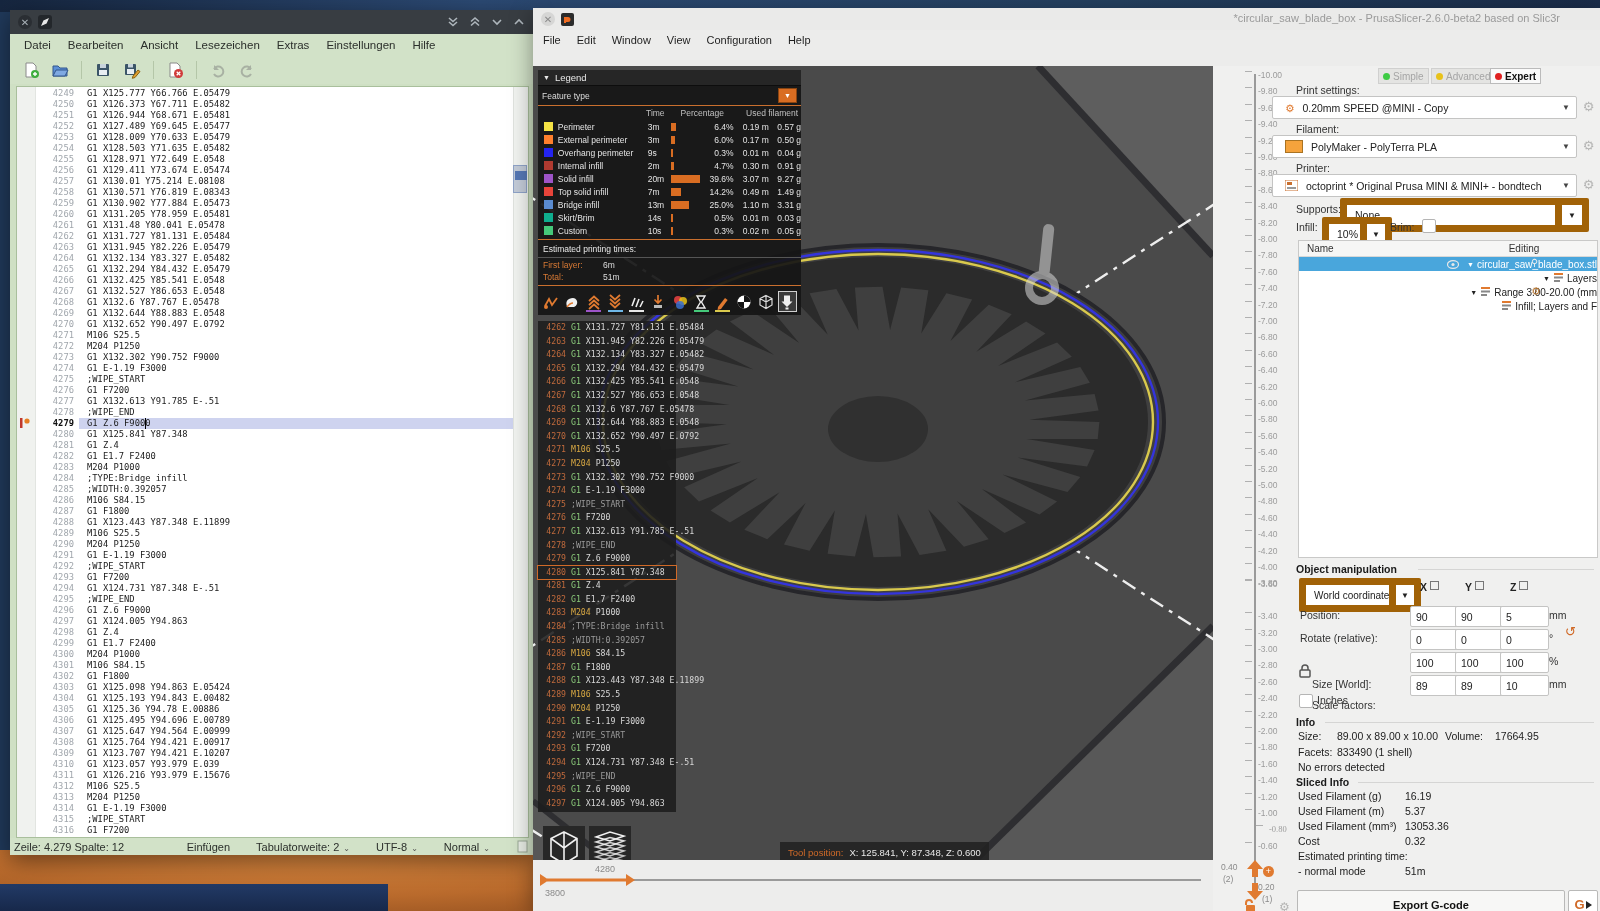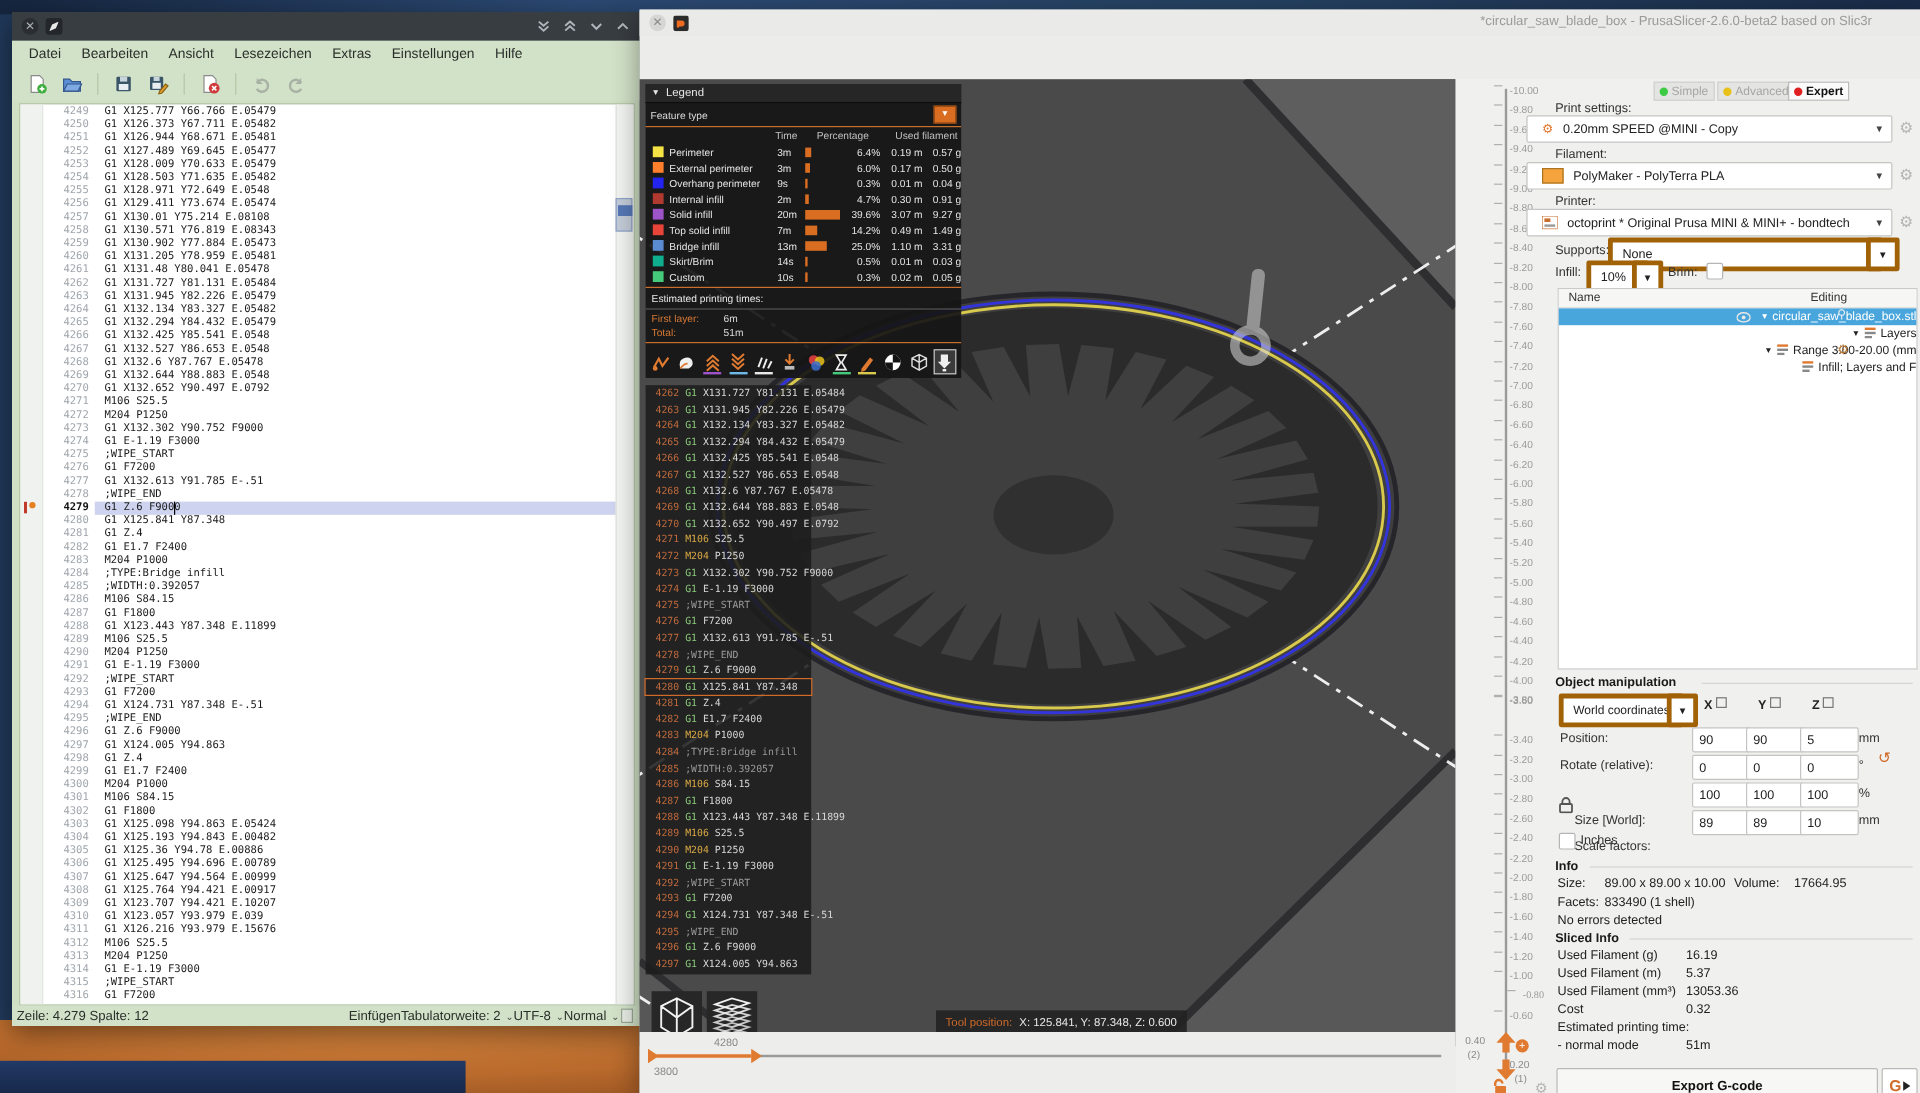--- a/index.html
+++ b/index.html
@@ -30,21 +30,21 @@
   .kwnum{position:absolute;left:19px;width:38px;text-align:right;color:#a0a6ac;}
   .kwtext{position:absolute;left:70px;color:#1a1a1a;}
   .kwrow.cur .kwnum{color:#111;font-weight:bold;}
   .kwrow.cur .hl{position:absolute;left:62px;right:14px;top:0;bottom:0;background:#ced3ef;}
   .kwcursor{position:absolute;top:0;width:1px;height:11px;background:#000;}
   #kw-bookmark{position:absolute;left:3px;width:11px;height:10px;}
   #kw-scroll{position:absolute;right:0;top:0;width:14px;height:100%;background:#f2f4f1;border-left:1px solid #e0e3df;}
   #kw-scroll-thumb{position:absolute;right:1px;top:78px;width:12px;height:26px;background:#c3cbd8;border:1px solid #8fa3c8;}
   #kw-scroll-mark{position:absolute;right:1px;top:84px;width:12px;height:9px;background:#5577b5;}
   #kw-statusbar{left:0;top:828px;width:100%;height:17px;background:#d2e2c8;display:flex;align-items:center;font-size:11px;color:#2b2f2b;padding:0 4px;box-sizing:border-box;}
-  #kw-status-right{margin-left:auto;display:flex;align-items:center;}
+  #kw-status-right{margin-left:auto;display:flex;gap:26px;align-items:center;}
   .chev-s{font-size:8px;color:#555;margin-left:4px;}
   
   #prusa{left:533px;top:8px;width:1067px;height:903px;background:#ececeb;box-shadow:0 6px 22px rgba(0,0,0,.4);}
   #ps-titlebar{left:0;top:0;width:100%;height:22px;background:#eaeae9;display:flex;align-items:center;}
   #ps-title{position:absolute;right:40px;top:4px;font-size:11px;color:#9a9a9a;}
   #ps-menubar{left:0;top:22px;width:100%;height:19px;background:#ececeb;display:flex;align-items:center;gap:16px;padding-left:10px;box-sizing:border-box;font-size:11px;color:#1f1f1f;}
   #ps-tabbar{left:0;top:41px;width:100%;height:25px;background:#ececeb;border-bottom:1px solid #a8a8a8;display:flex;align-items:flex-end;padding-left:2px;box-sizing:border-box;}
   .ps-tab{height:20px;line-height:20px;padding:0 9px;font-size:11px;color:#333;background:#d2d2d0;border:1px solid #a8a8a8;border-bottom:none;margin-right:1px;}
   .ps-tab.active{background:#fbfbfa;height:22px;line-height:22px;font-weight:bold;}
   
@@ -96,21 +96,21 @@
   .vtick .dash{position:absolute;left:-13px;top:1px;width:7px;height:1px;background:#b0b0b0;}
   #vtrack{position:absolute;left:41px;top:8px;width:2px;height:822px;background:#9a9a9a;}
   .modebtn{position:absolute;top:2px;height:14px;display:flex;align-items:center;gap:3px;font-size:10px;color:#a5a5a5;background:#e4e4e2;padding:0 4px;border:1px solid #d0d0cf;}
   .modebtn.on{color:#111;font-weight:bold;background:#fafafa;border-color:#bbb;}
   .dot{width:7px;height:7px;border-radius:50%;}
   .ps-label{position:absolute;left:83px;font-size:10.5px;color:#333;}
   .combo{position:absolute;left:59px;width:303px;height:21px;background:#fff;border:1px solid #c4c4c3;border-radius:2px;display:flex;align-items:center;font-size:10.5px;color:#222;}
   .combo .ic{margin:0 8px 0 12px;}
   .combo .arr{margin-left:auto;margin-right:6px;color:#444;font-size:8px;}
   .gearbtn{position:absolute;left:368px;width:15px;height:15px;color:#b5b5b4;font-size:13px;line-height:15px;text-align:center;}
-  .smallcombo{background:#fff;border:4px solid #a16207;border-radius:2px;display:flex;align-items:center;position:absolute;height:20px;font-size:10.5px;}
+  .smallcombo{background:#fff;border:7px solid #a16207;border-radius:2px;display:flex;align-items:center;position:absolute;height:20px;font-size:10.5px;}
   .cb{position:absolute;width:12px;height:12px;background:#fff;border:1px solid #b5b5b5;border-radius:2px;}
   
   #tree{position:absolute;left:85px;top:174px;width:298px;height:316px;background:#fff;border:1px solid #c9c9c8;font-size:10px;}
   #tree-head{height:15px;background:#f6f6f5;border-bottom:1px solid #d8d8d7;display:flex;align-items:center;color:#333;}
   .tree-row{height:14px;display:flex;align-items:center;position:relative;color:#222;justify-content:flex-end;}
   .tree-row.sel{background:#49a6dc;color:#fff;}
   .t-arrow{font-size:7px;margin-right:3px;color:inherit;}
   
   .sec-title{position:absolute;left:83px;font-weight:bold;font-size:10.5px;color:#1a1a1a;}
   .sec-line{position:absolute;height:1px;background:#d5d5d4;}
@@ -311,20 +311,28 @@
 
 <div class="abs" id="prusa">
   <div class="abs" id="ps-titlebar">
     <div class="circle-btn" style="background:#d6d6d5;color:#8a8a8a;">✕</div>
     <svg width="13" height="13" style="margin-left:6px">
         <rect width="13" height="13" rx="2" fill="#2b2b2b"></rect>
         <path d="M3 10 V4 h4 a2.5 2.5 0 0 1 0 5 h-2 v1 Z" fill="#ef6b21"></path>
       </svg>
     <div id="ps-title">*circular_saw_blade_box - PrusaSlicer-2.6.0-beta2 based on Slic3r</div>
   </div>
+  <div class="abs" id="ps-menubar">
+      <span>File</span>
+      <span>Edit</span>
+      <span>Window</span>
+      <span>View</span>
+      <span>Configuration</span>
+      <span>Help</span>
+    </div>
 
   <div class="abs" id="viewport">
     <svg id="scene" width="680" height="806" style="position:absolute;left:0;top:0">
       <polygon points="505,0 680,0 680,190" fill="#5e5e5e"></polygon>
       <polygon points="680,560 680,806 430,806" fill="#585858"></polygon>
       <polygon points="0,735 90,806 0,806" fill="#575757"></polygon>
       <path d="M505,0 L680,190" stroke="#2e2e31" stroke-width="7" fill="none"></path>
       <path d="M680,560 L430,806" stroke="#2e2e31" stroke-width="7" fill="none"></path>
       <path d="M0,735 L90,806" stroke="#2e2e31" stroke-width="6" fill="none"></path>
       <g stroke="rgba(255,255,255,.9)" stroke-width="2.4" stroke-dasharray="15 7 4 7">

